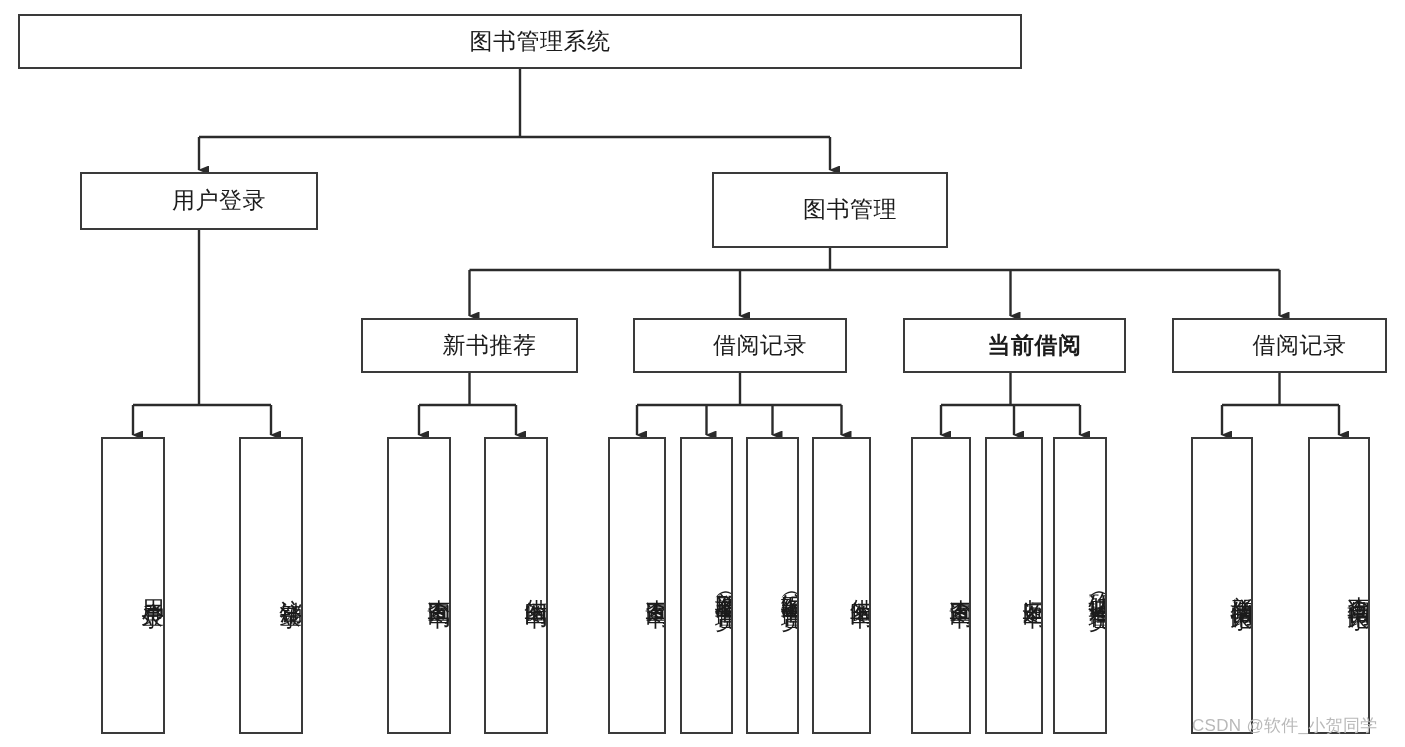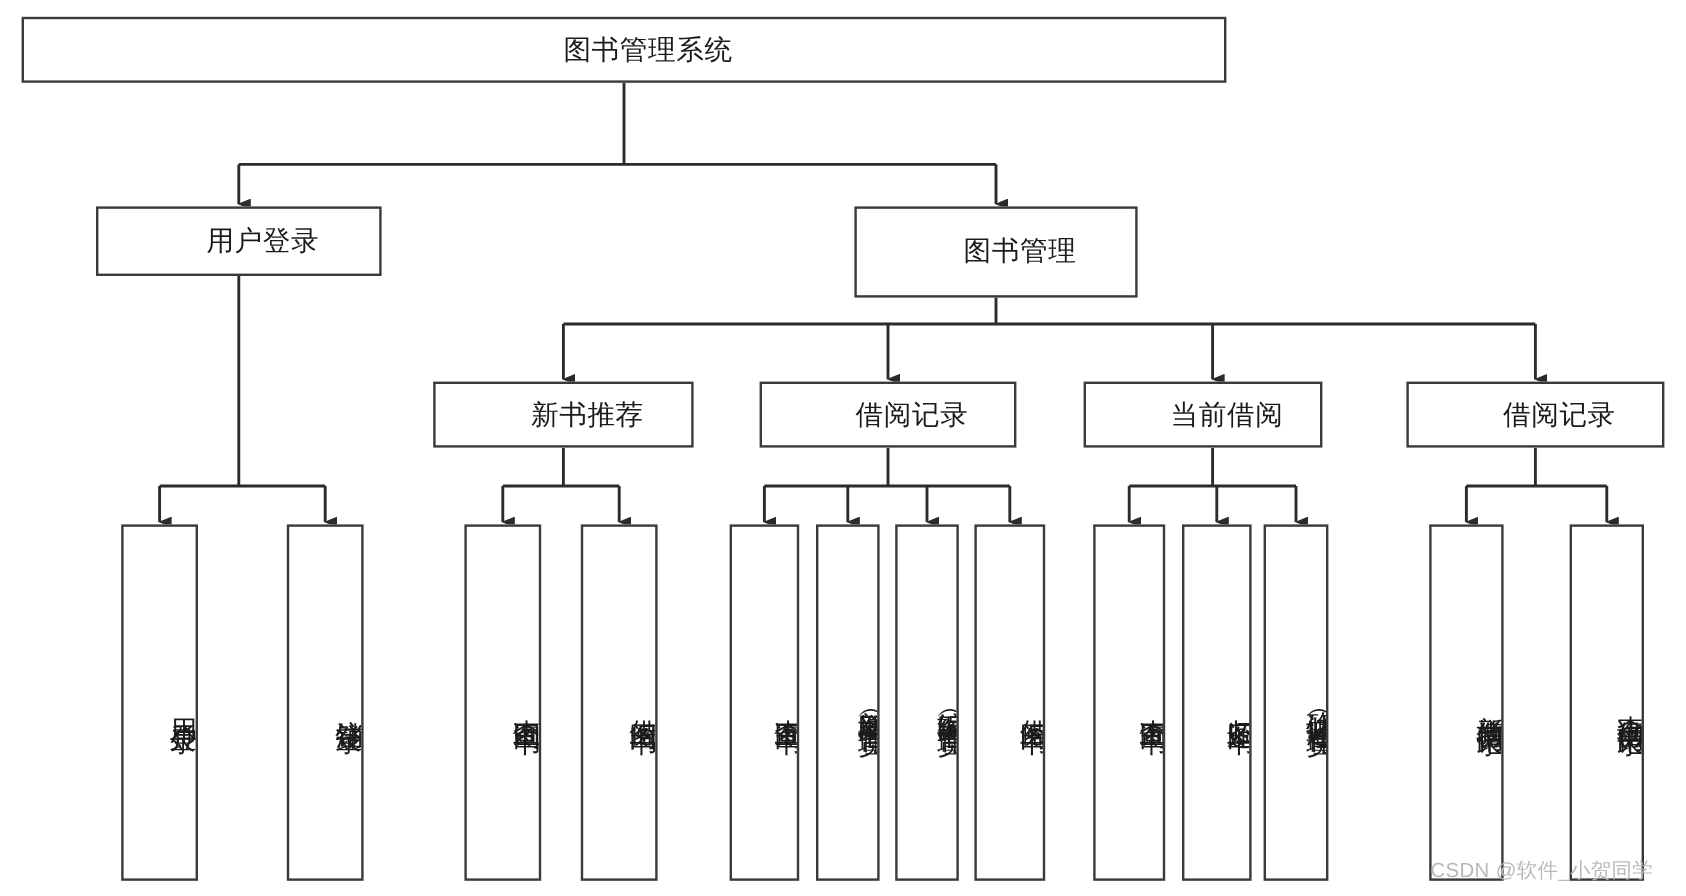--- a/index.html
+++ b/index.html
@@ -119,21 +119,21 @@
       </div>
       <div class="node horizontal" style="left: 712px; top: 172px; width: 236px; height: 76px;">
         <span class="label">图书管理</span>
       </div>
       <div class="node horizontal" style="left: 361px; top: 318px; width: 217px; height: 55px; justify-content: center;">
         <span class="label">新书推荐</span>
       </div>
       <div class="node horizontal" style="left: 633px; top: 318px; width: 214px; height: 55px;">
         <span class="label">借阅记录</span>
       </div>
-      <div class="node horizontal" style="left: 903px; top: 318px; width: 199px; height: 55px;">
+      <div class="node horizontal" style="left: 903px; top: 318px; width: 223px; height: 55px; font-weight: bold;">
         <span class="label">当前借阅</span>
       </div>
       <div class="node horizontal" style="left: 1172px; top: 318px; width: 215px; height: 55px; align-items: center;">
         <span class="label">借阅记录</span>
       </div>
       <div class="node vertical" style="left: 101px; top: 437px; width: 64px; height: 297px;">
         <span class="label">用户登录</span>
       </div>
       <div class="node vertical" style="left: 239px; top: 437px; width: 64px; height: 297px;">
         <span class="label">注销登录</span>

